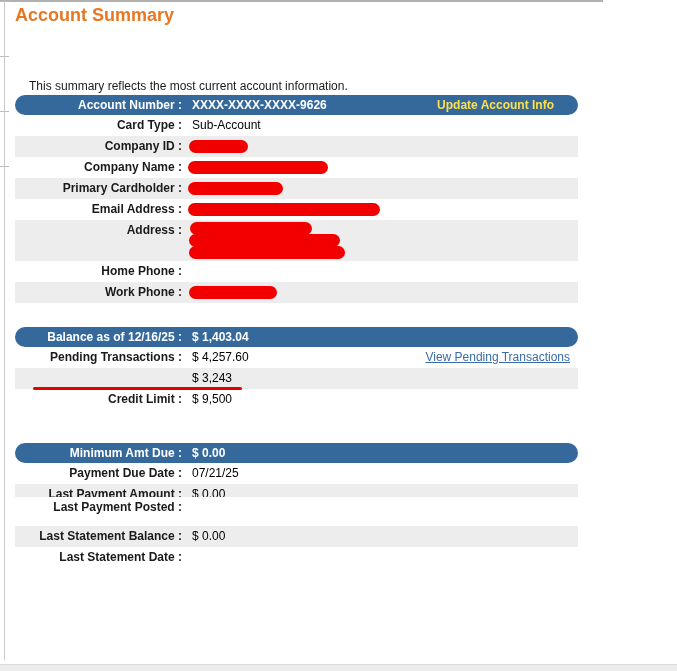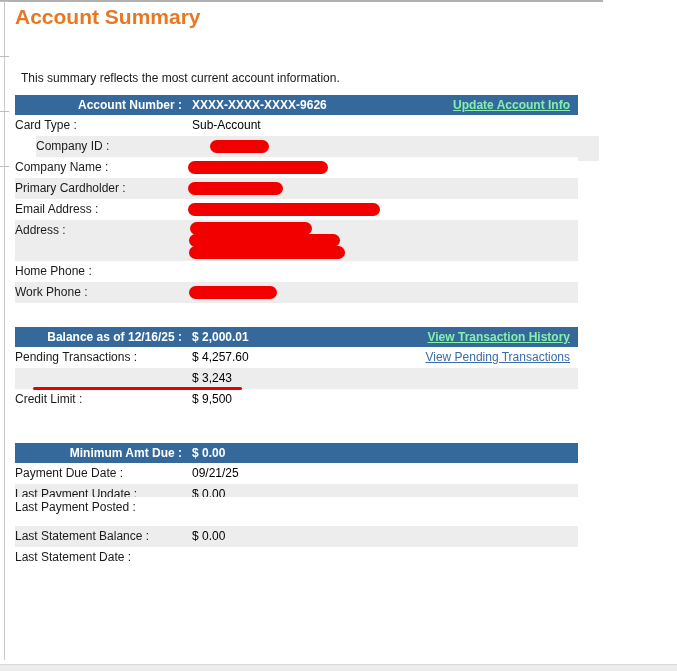--- a/index.html
+++ b/index.html
@@ -12,34 +12,34 @@
   body{
     width:677px;height:671px;position:relative;background:#fff;
     font-family:"Liberation Sans",sans-serif;overflow:hidden;
   }
   
   .left-border{position:absolute;left:4px;top:0;width:1px;height:660px;background:#c9c9c9;}
   .left-tick{position:absolute;left:0;width:9px;height:1px;background:#bdbdbd;}
   .top-border{position:absolute;left:0;top:0;width:603px;height:2px;background:#b0b0b0;}
   .bottom-border{position:absolute;left:0;top:664px;width:677px;height:7px;background:#ececec;border-top:1px solid #dadada;}
 
-  .page-title{position:absolute;left:15px;top:5px;margin:0;font-size:21px;font-weight:bold;color:var(--title-orange);}
-  .intro{position:absolute;left:13px;top:63px;margin:8px;font-size:12px;color:var(--text);}
+  .page-title{position:absolute;left:15px;top:5px;margin:0;font-size:18px;font-weight:bold;color:var(--title-orange);}
+  .intro{position:absolute;left:13px;top:63px;margin:16px;font-size:12px;color:var(--text);}
 
   #sections{position:absolute;left:15px;top:0;width:563px;height:671px;}
   .section{position:absolute;left:0;width:563px;}
 
-  .bar{position:absolute;left:0;top:0;width:563px;height:20px;background:var(--bar-blue);color:#fff;font-size:12px;font-weight:bold;}
+  .bar{position:absolute;left:0;top:0;width:563px;height:20px;background:var(--bar-blue);color:#fff;font-size:12px;font-weight:bold;border-radius:10px;}
   .bar-lbl{position:absolute;left:0;top:0;width:167px;text-align:right;line-height:20px;white-space:nowrap;}
   .bar-val{position:absolute;left:177px;top:0;line-height:20px;white-space:nowrap;}
-  .bar-link{position:absolute;right:8px;top:0;line-height:20px;color:#86efac;text-decoration:underline;cursor:pointer;white-space:nowrap;}
+  .bar-link{position:absolute;right:24px;top:0;line-height:20px;color:#fde047;cursor:pointer;white-space:nowrap;}
 
   .row{position:absolute;left:0;width:563px;background:#fff;}
   .row.alt{background:var(--row-gray);}
-  .row-lbl{position:absolute;left:0;top:0;width:167px;line-height:21px;font-size:12px;color:var(--text);white-space:nowrap;}
+  .row-lbl{position:absolute;left:0;top:0;width:167px;text-align:right;line-height:21px;font-size:12px;color:var(--text);white-space:nowrap;font-weight:bold;}
   .row-val{position:absolute;left:177px;top:0;line-height:21px;font-size:12px;color:#000000;white-space:nowrap;}
   .row-link{position:absolute;right:8px;top:0;line-height:21px;font-size:12px;color:var(--link-blue);text-decoration:underline;cursor:pointer;white-space:nowrap;}
 
   .blob{position:absolute;height:13px;border-radius:7px;background:var(--red);}
   .red-underline{position:absolute;background:var(--annot-red);border-radius:2px;}
 </style>
 </head>
 <body>
 
 <div class="left-border"></div>
@@ -59,21 +59,21 @@
     <div class="section" style="top: 95px;">
       <div class="bar">
         <span class="bar-lbl">Account Number :</span>
         <span class="bar-val">XXXX-XXXX-XXXX-9626</span>
         <a class="bar-link">Update Account Info</a>
       </div>
       <div class="row" style="top: 20px; height: 21px;">
         <span class="row-lbl">Card Type :</span>
         <span class="row-val">Sub-Account</span>
       </div>
-      <div class="row alt" style="top: 41px; height: 25px; margin-left: 21px;">
+      <div class="row alt" style="top: 41px; height: 25px;">
         <span class="row-lbl">Company ID :</span>
         <span class="row-val"></span>
         <div class="blob" style="left: 174px; top: 4px; width: 59px;"></div>
       </div>
       <div class="row" style="top: 62px; height: 33px;">
         <span class="row-lbl">Company Name :</span>
         <span class="row-val"></span>
         <div class="blob" style="left: 173px; top: 4px; width: 140px;"></div>
       </div>
       <div class="row alt" style="top: 83px; height: 21px;">
@@ -99,22 +99,21 @@
       </div>
       <div class="row alt" style="top: 187px; height: 21px;">
         <span class="row-lbl">Work Phone :</span>
         <span class="row-val"></span>
         <div class="blob" style="left: 174px; top: 4px; width: 88px;"></div>
       </div>
     </div>
     <div class="section" style="top: 327px;">
       <div class="bar">
         <span class="bar-lbl">Balance as of 12/16/25 :</span>
-        <span class="bar-val">$ 2,000.01</span>
-        <a class="bar-link">View Transaction History</a>
+        <span class="bar-val">$ 1,403.04</span>
       </div>
       <div class="row" style="top: 20px; height: 21px;">
         <span class="row-lbl">Pending Transactions :</span>
         <span class="row-val">$ 4,257.60</span>
         <a class="row-link">View Pending Transactions</a>
       </div>
       <div class="row alt" style="top: 41px; height: 21px;">
         <span class="row-val">$ 3,243</span>
       </div>
       <div class="row" style="top: 62px; height: 21px;">
@@ -122,24 +121,24 @@
         <span class="row-val">$ 9,500</span>
       </div>
     </div>
     <div class="section" style="top: 443px;">
       <div class="bar">
         <span class="bar-lbl">Minimum Amt Due :</span>
         <span class="bar-val">$ 0.00</span>
       </div>
       <div class="row" style="top: 20px; height: 21px;">
         <span class="row-lbl">Payment Due Date :</span>
-        <span class="row-val">09/21/25</span>
+        <span class="row-val">07/21/25</span>
       </div>
       <div class="row alt" style="top: 41px; height: 21px;">
-        <span class="row-lbl">Last Payment Update :</span>
+        <span class="row-lbl">Last Payment Amount :</span>
         <span class="row-val">$ 0.00</span>
       </div>
       <div class="row" style="top: 54px; height: 21px;">
         <span class="row-lbl">Last Payment Posted :</span>
         <span class="row-val"></span>
       </div>
       <div class="row alt" style="top: 83px; height: 21px;">
         <span class="row-lbl">Last Statement Balance :</span>
         <span class="row-val">$ 0.00</span>
       </div>

